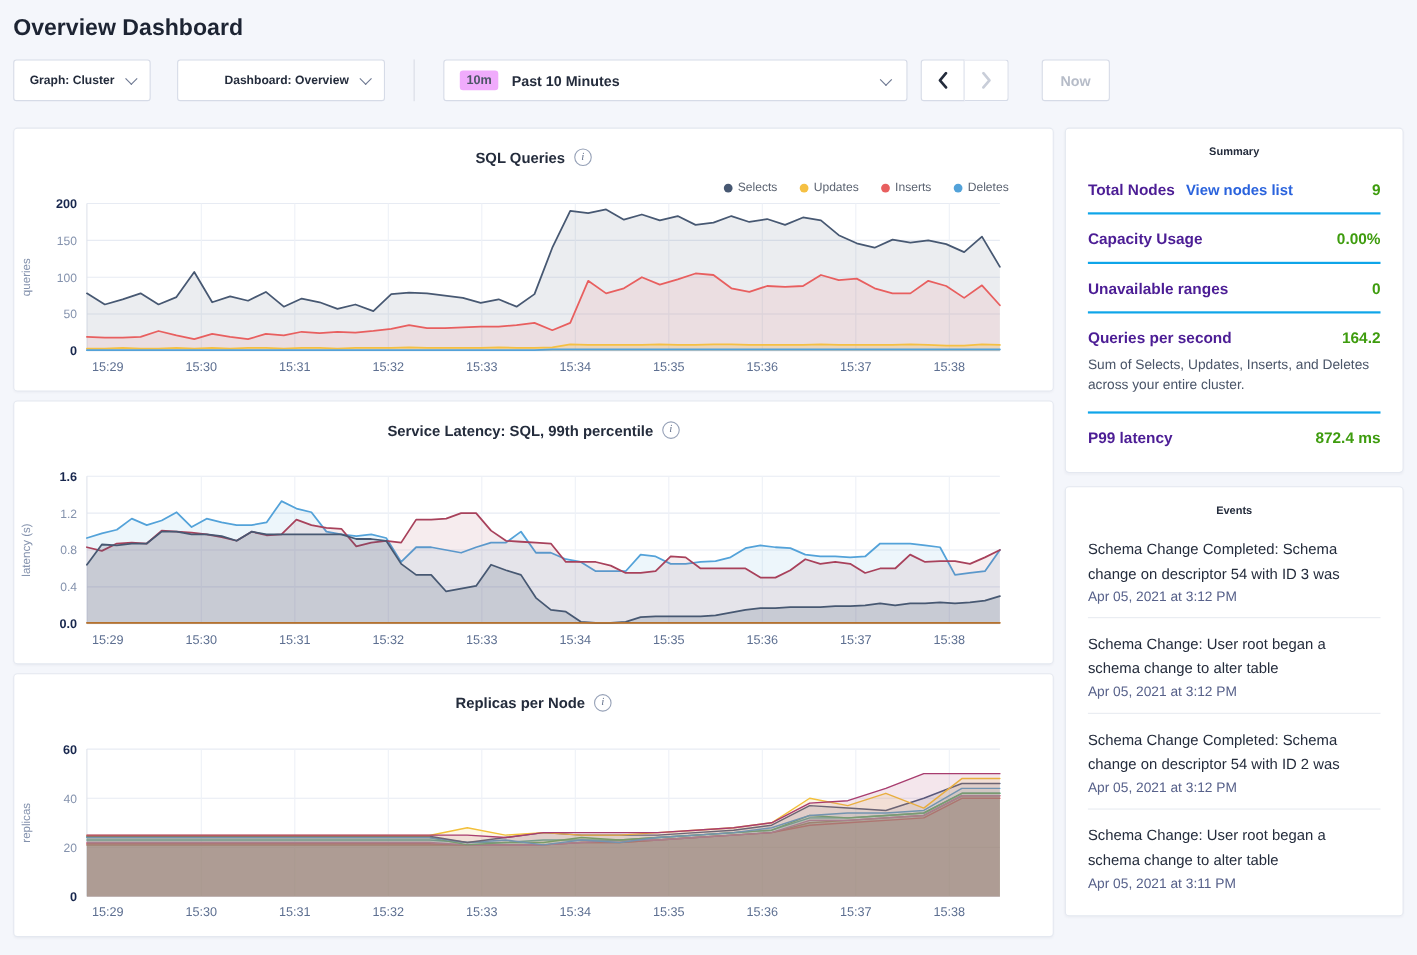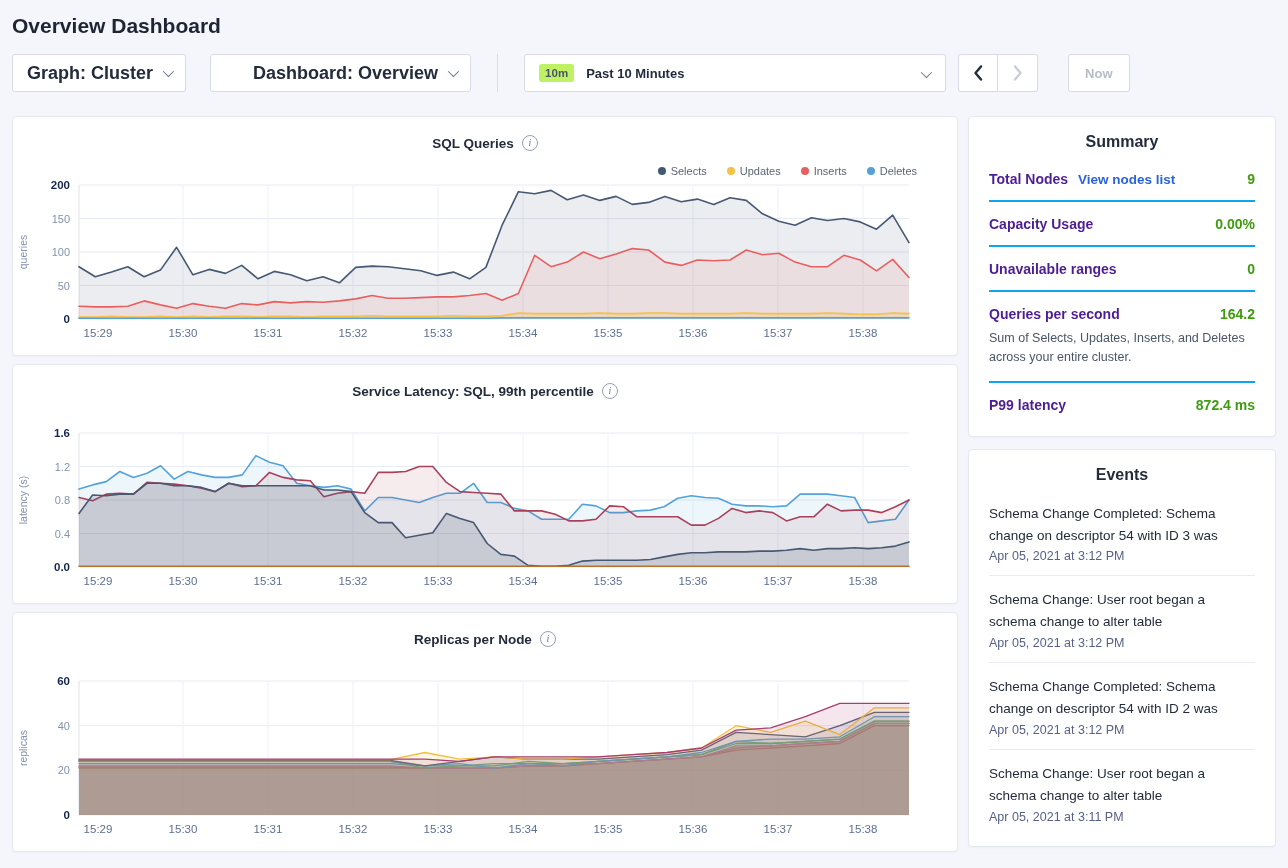--- a/index.html
+++ b/index.html
@@ -5,27 +5,27 @@
   * { margin:0; padding:0; box-sizing:border-box; }
   html,body { width:1288px; height:868px; overflow:hidden; background:#f4f6fb;
     font-family:"Liberation Sans", sans-serif; color:#242c3c; }
   .page { padding:0 12px; }
   h1.title { font-size:21px; font-weight:600; color:#1d2433; padding:14px 0 16px 0; }
 
   
   .toolbar { display:flex; align-items:center; height:38px; margin-bottom:24px; }
   .btn { background:#fff; border:1px solid #d6dbe7; border-radius:3px; height:38px;
     display:flex; align-items:center; cursor:pointer; font-family:inherit; }
-  .dd { padding:0 14px; font-size:18px; font-weight:600; color:#242c3c; gap:10px;align-items:center; }
+  .dd { padding:0 14px; font-size:11px; font-weight:600; color:#242c3c; gap:10px;align-items:center; }
   .dd + .dd { margin-left:24px;padding-left:42px; }
   .chev { width:8px; height:8px; border-right:1.6px solid #6b7690; border-bottom:1.6px solid #6b7690;
     transform:rotate(45deg) translateY(-2px); display:inline-block; }
   .vdiv { width:1px; height:38px; background:#d9dde6; margin:0 26px; }
   .timepicker { width:422px; padding:0 14px; position:relative; gap:12px; }
-  .time-badge { background:#bef264; color:#4c5566; font-size:11.5px; font-weight:700;
+  .time-badge { background:#f0abfc; color:#4c5566; font-size:11.5px; font-weight:700;
     padding:3px 6px; border-radius:3px; }
   .tp-label { font-size:13px; font-weight:700; color:#242c3c; }
   .timepicker .chev { position:absolute; right:16px; top:15px; }
   .arrowgroup { display:flex; margin-left:12px; }
   .arrowgroup .btn { width:40px; justify-content:center; }
   .arrowgroup .btn:first-child { border-radius:3px 0 0 3px; }
   .arrowgroup .btn:last-child { border-radius:0 3px 3px 0; border-left:none; }
   .now { margin-left:30px; padding:16px 16px; font-size:13px; font-weight:700; color:#b6bcc8; cursor:default; }
 
   
@@ -46,21 +46,21 @@
   .legend-dot { width:8px; height:8px; border-radius:50%; }
   .legend-label { font-size:11px; color:#5d6573; }
   .chart { margin-top:26px; }
   svg text.tick { fill:#8492ad; font-size:11px; font-family:"Liberation Sans",sans-serif; }
   svg text.tick.bold { fill:#17264d; font-weight:700; font-size:11.5px; }
   svg text.xtick { fill:#5d6f91; font-size:11.5px; font-family:"Liberation Sans",sans-serif; }
   svg text.ylab { fill:#8492ad; font-size:10.5px; font-family:"Liberation Sans",sans-serif; }
 
   
   .panel { padding:16px 20px 10px 20px; }
-  .panel h3 { font-size:16px; font-weight:700; text-align:center; margin-bottom:6px; color:#242c3c; }
+  .panel h3 { font-size:10px; font-weight:700; text-align:center; margin-bottom:6px; color:#242c3c; }
   .srow { padding:14px 0 13px 0; }
   .srow + .srow { border-top:2px solid #0ea5e9; }
   .srow-top { display:flex; align-items:baseline; }
   .slabel { font-size:14px; font-weight:700; color:#4c1d95; }
   .slink { font-size:13.5px; font-weight:700; color:#2a63dd; margin-left:10px; text-decoration:none; cursor:pointer; }
   .sval { margin-left:auto; font-size:14px; font-weight:700; color:#3e9c0e; }
   .sdesc { font-size:12.5px; color:#4a5568; line-height:1.55; margin-top:7px; }
 
   
   .event { padding:13px 0 12px 0; }

